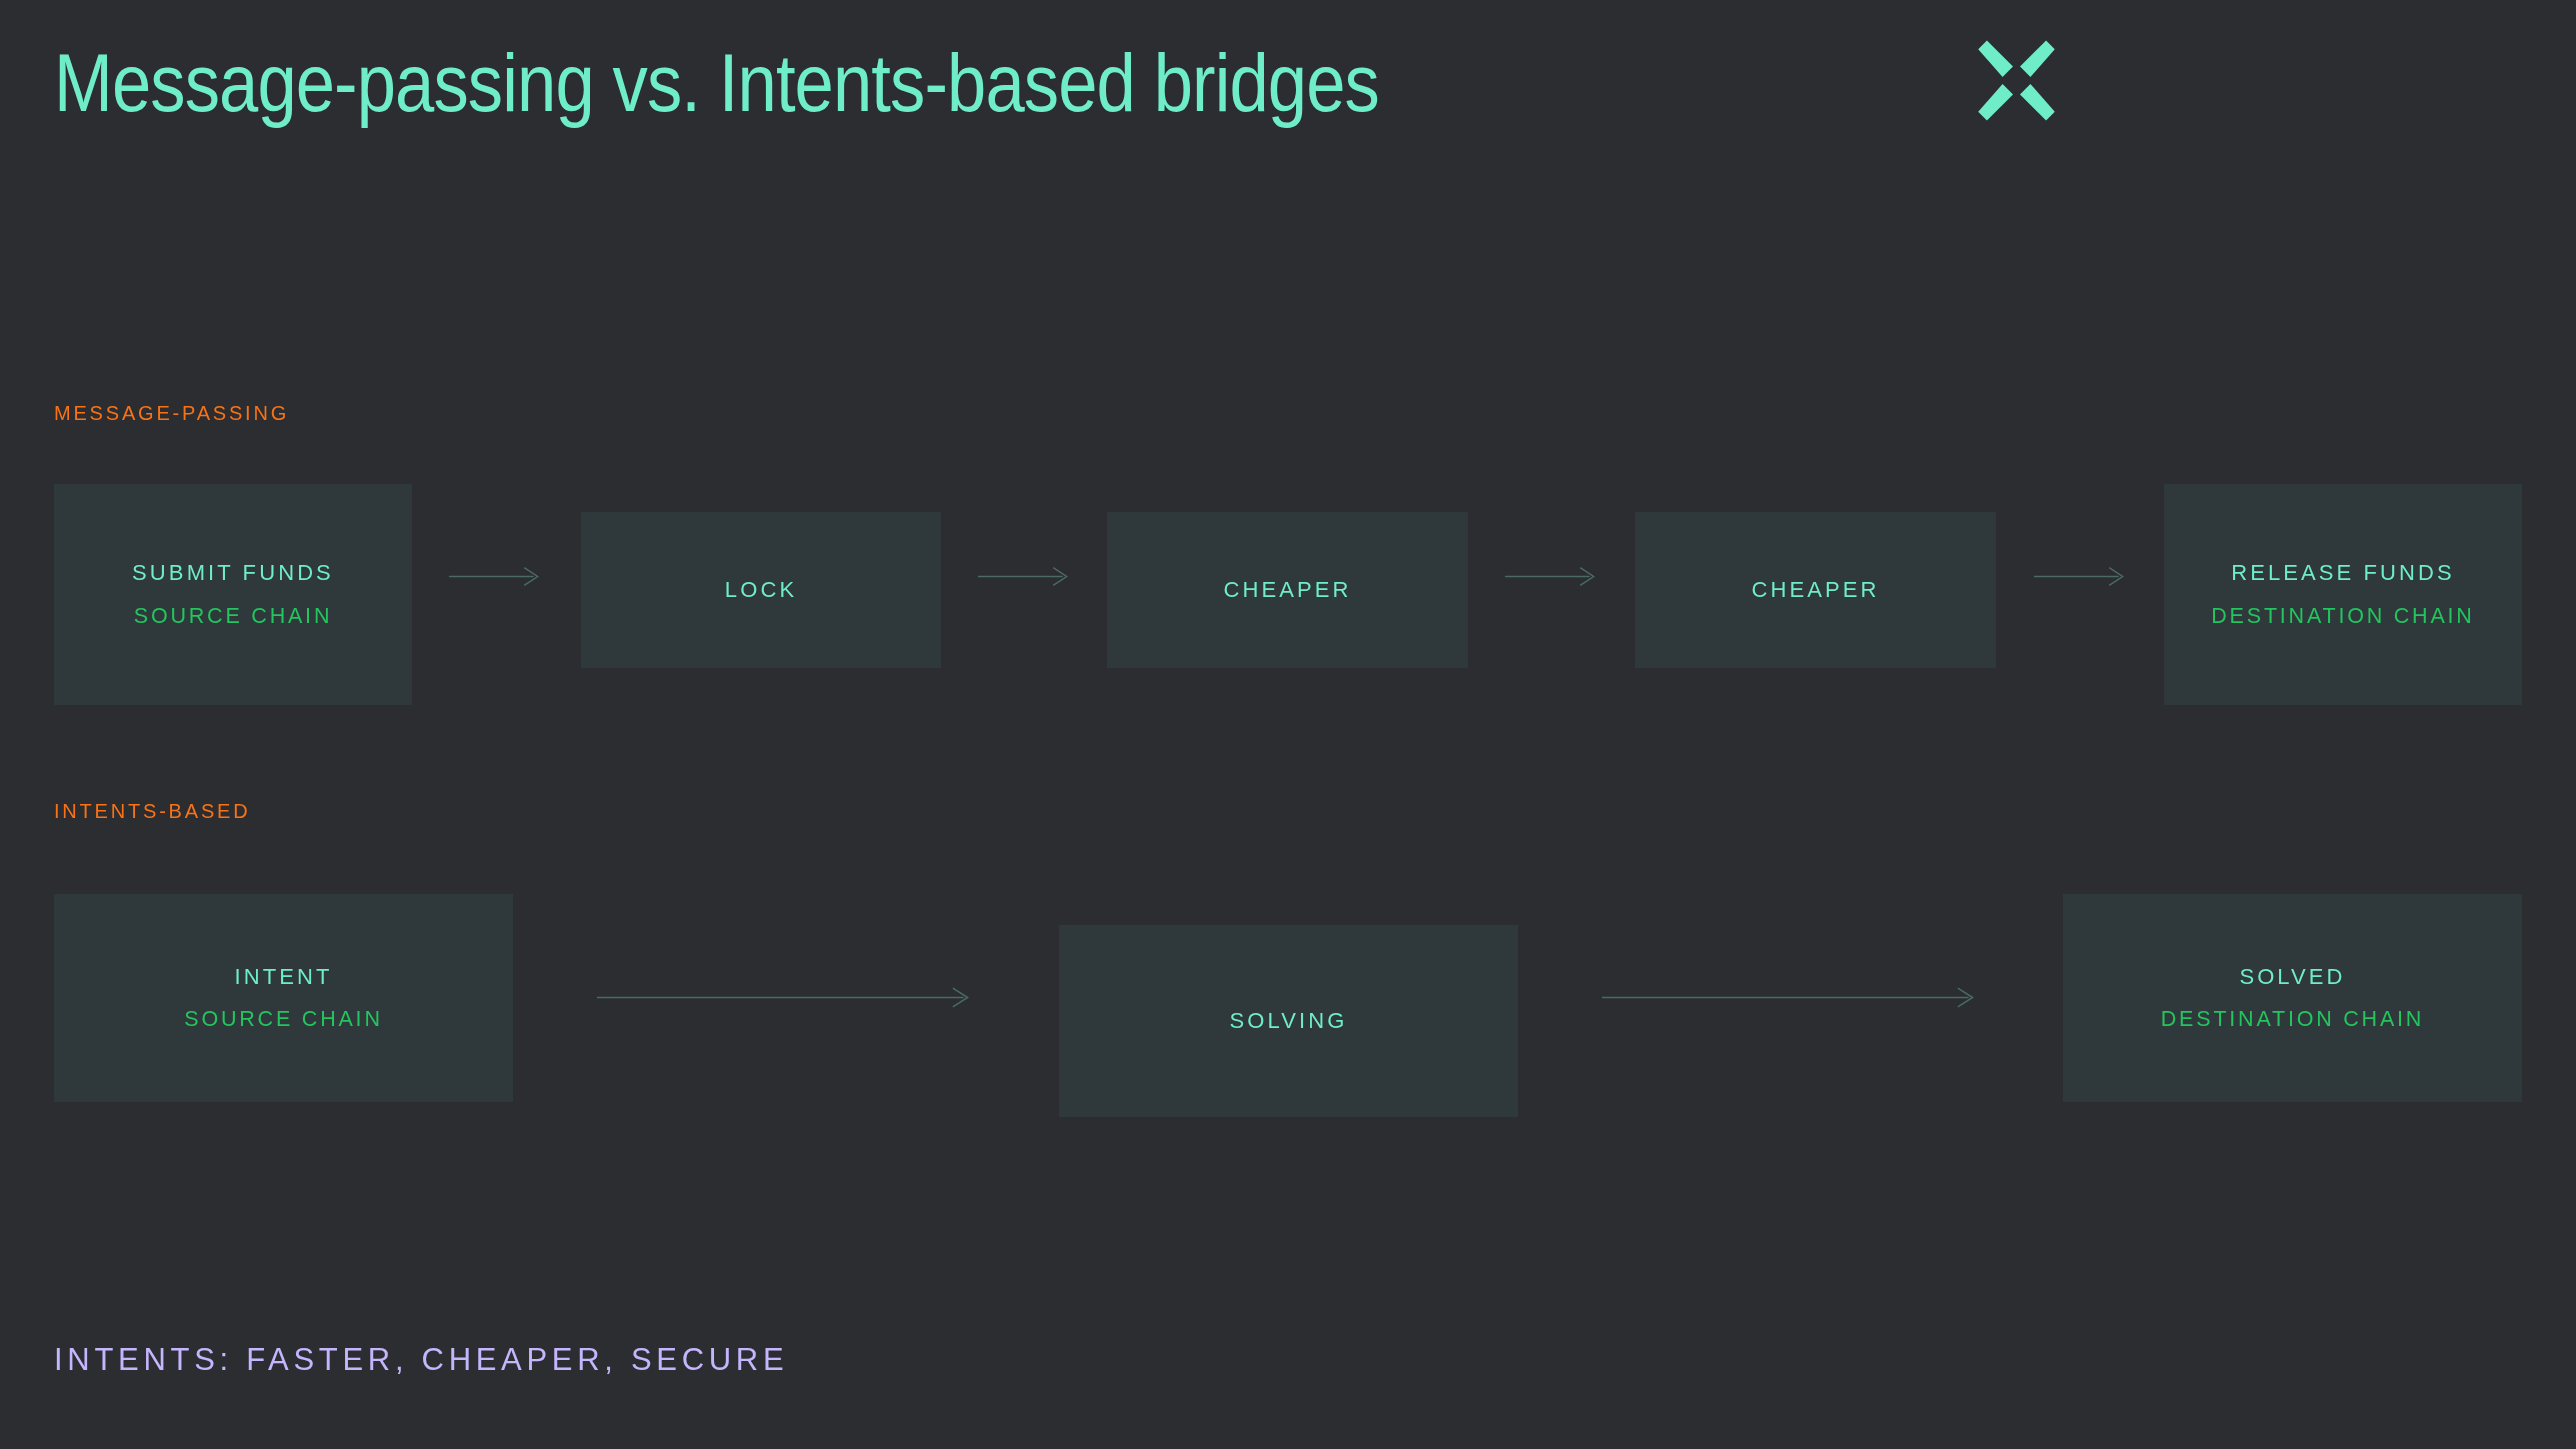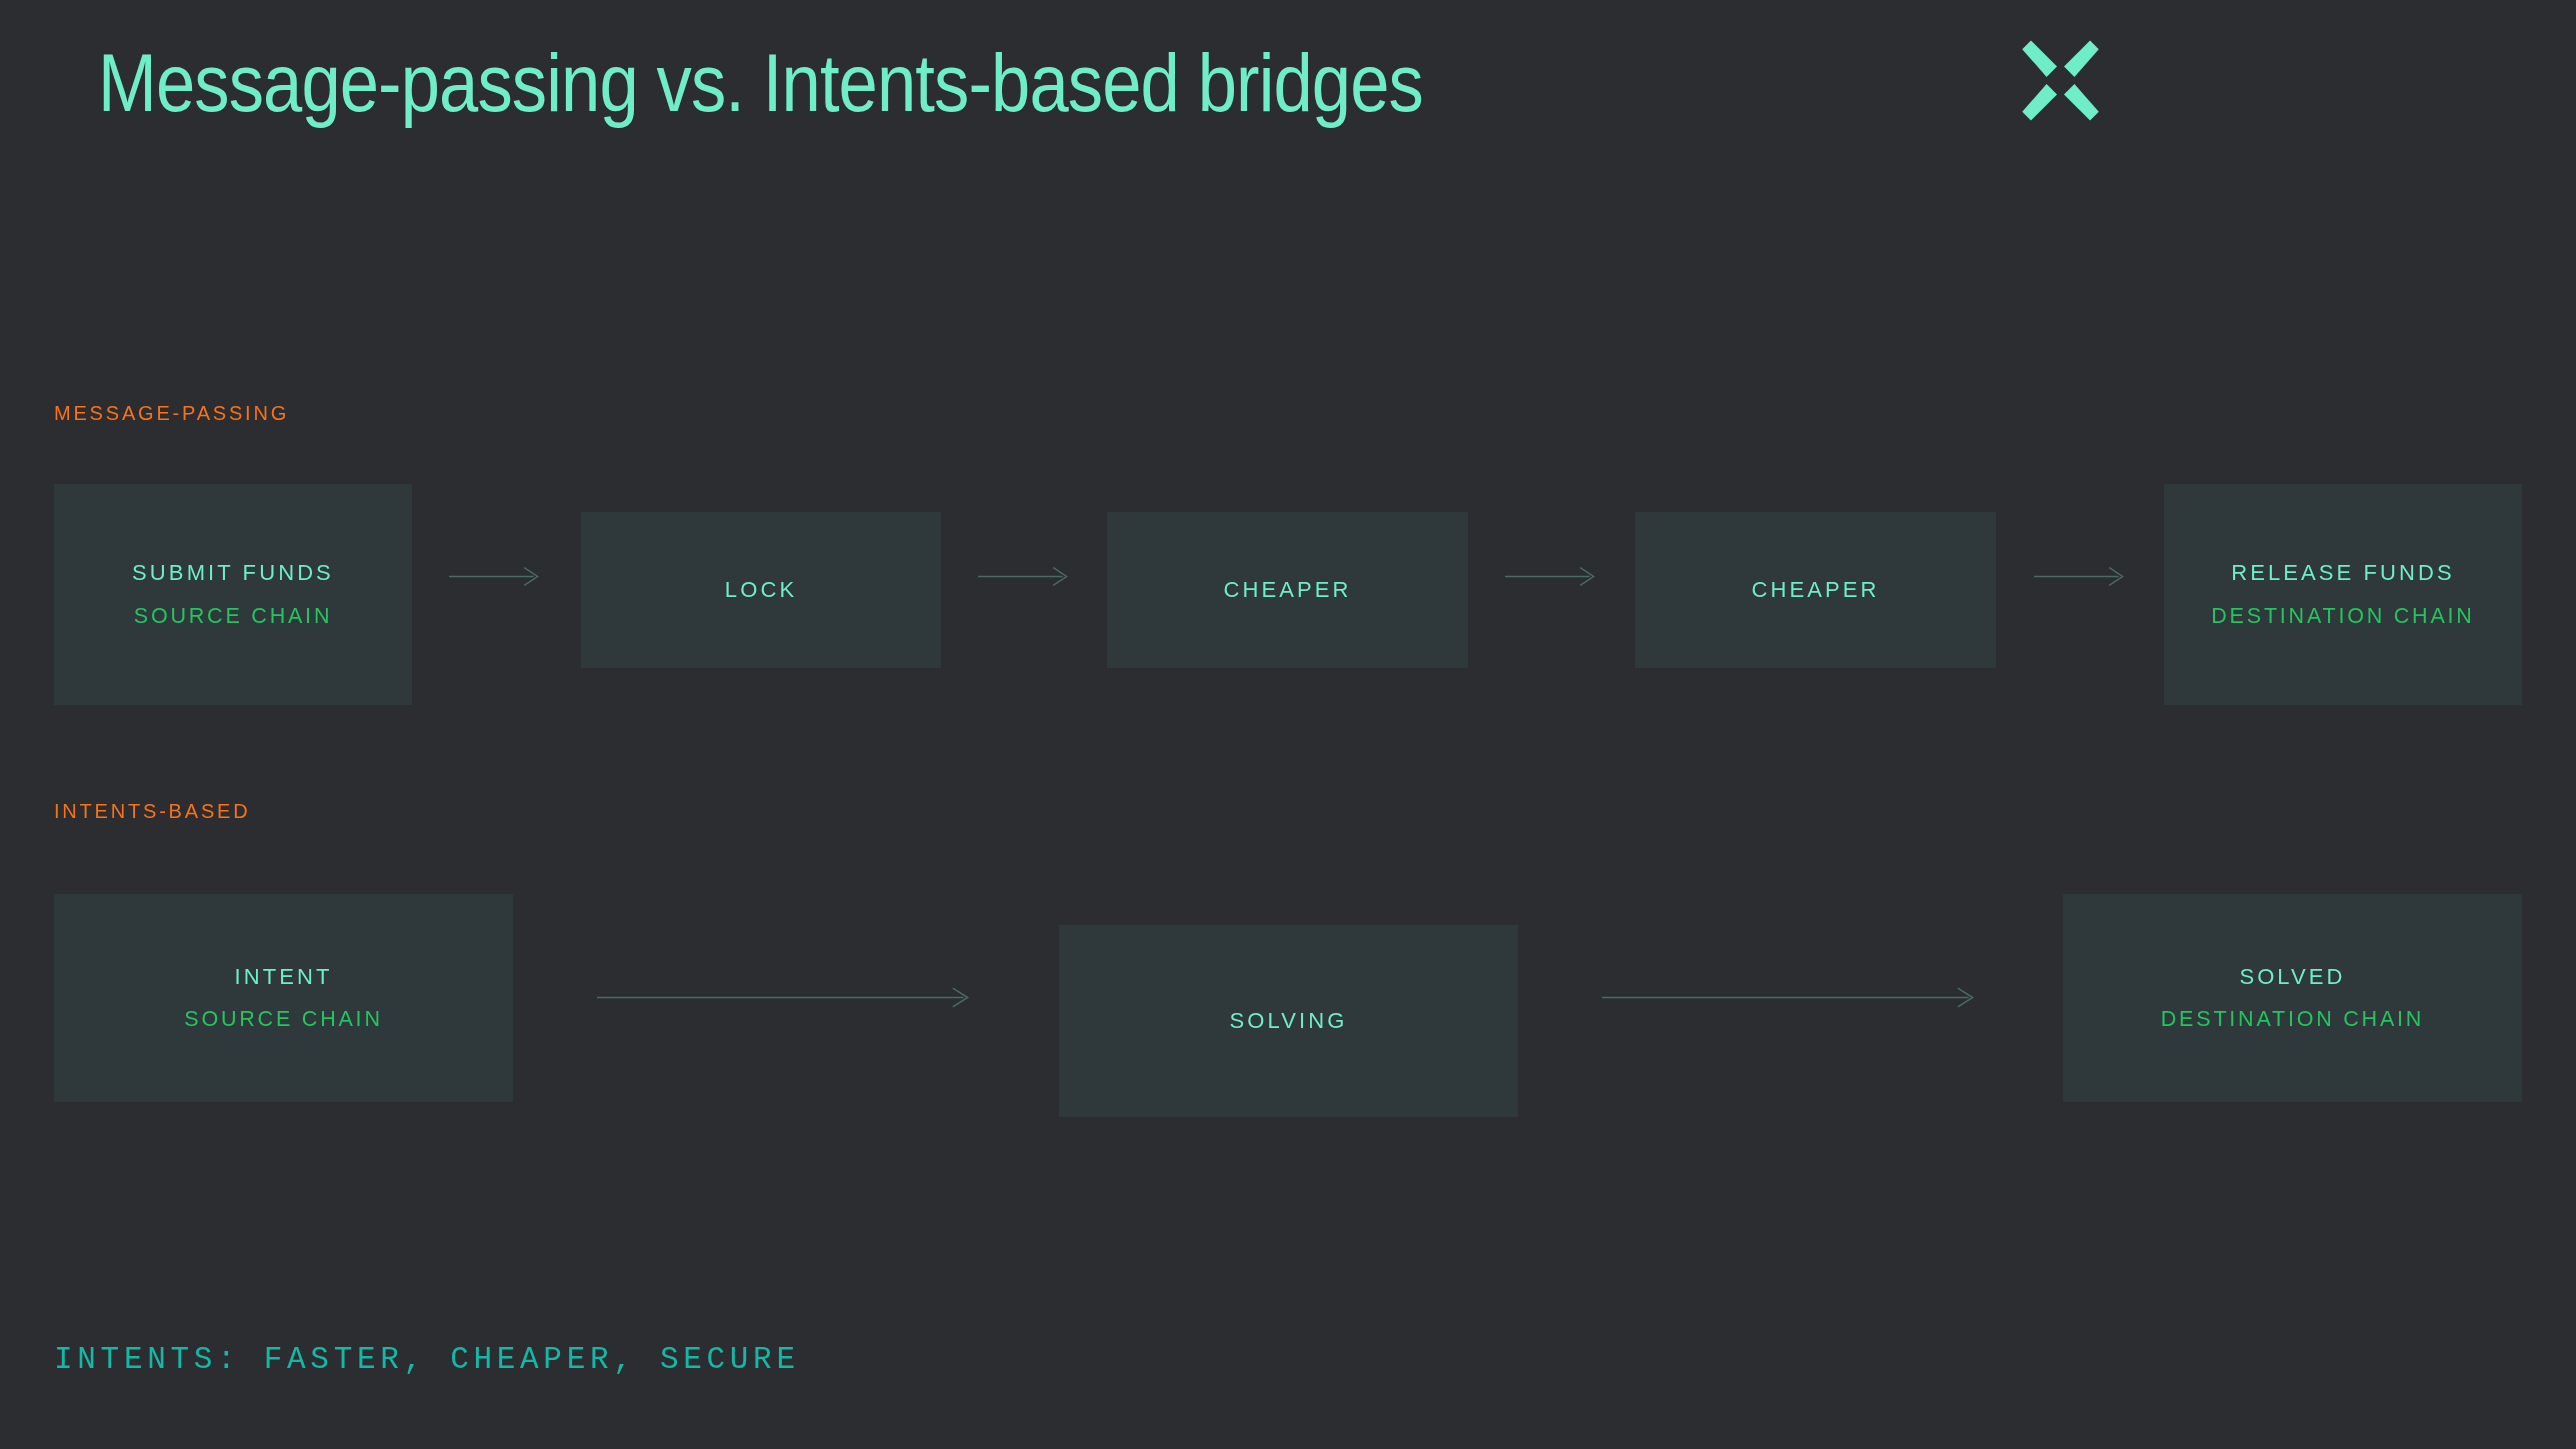--- a/index.html
+++ b/index.html
@@ -14,21 +14,20 @@
     overflow: hidden;
     position: relative;
   }
 
   
   .header {
     position: absolute;
     left: 0; top: 0;
     width: 2100px;
     height: 201px;
-    margin-left: 44px;
   }
   .page-title {
     position: absolute;
     left: 54px;
     top: 42px;
     font-size: 82px;
     line-height: 1.0;
     font-weight: 400;
     letter-spacing: -1px;
     color: #6FEDC8;
@@ -104,24 +103,23 @@
   }
   .flow-arrow svg { display: block; width: 100%; height: 27px; overflow: visible; }
 
   
   .footer-tagline {
     position: absolute;
     left: 54px;
     top: 1342px;
     font-size: 31px;
     letter-spacing: 4.7px;
-    color: #14b8a6;
-    white-space: nowrap;
-    font-weight: 400;
-    font-family: Liberation Mono, monospace;
+    color: #c4b5fd;
+    white-space: nowrap;
+    font-weight: 400;
   }
 </style>
 </head>
 <body>
 
 <div class="header">
   <div class="page-title">Message-passing vs. Intents-based bridges</div>
 
   <div class="logo-mark">
     <svg viewBox="0 0 100 100" xmlns="http://www.w3.org/2000/svg" aria-hidden="true">

